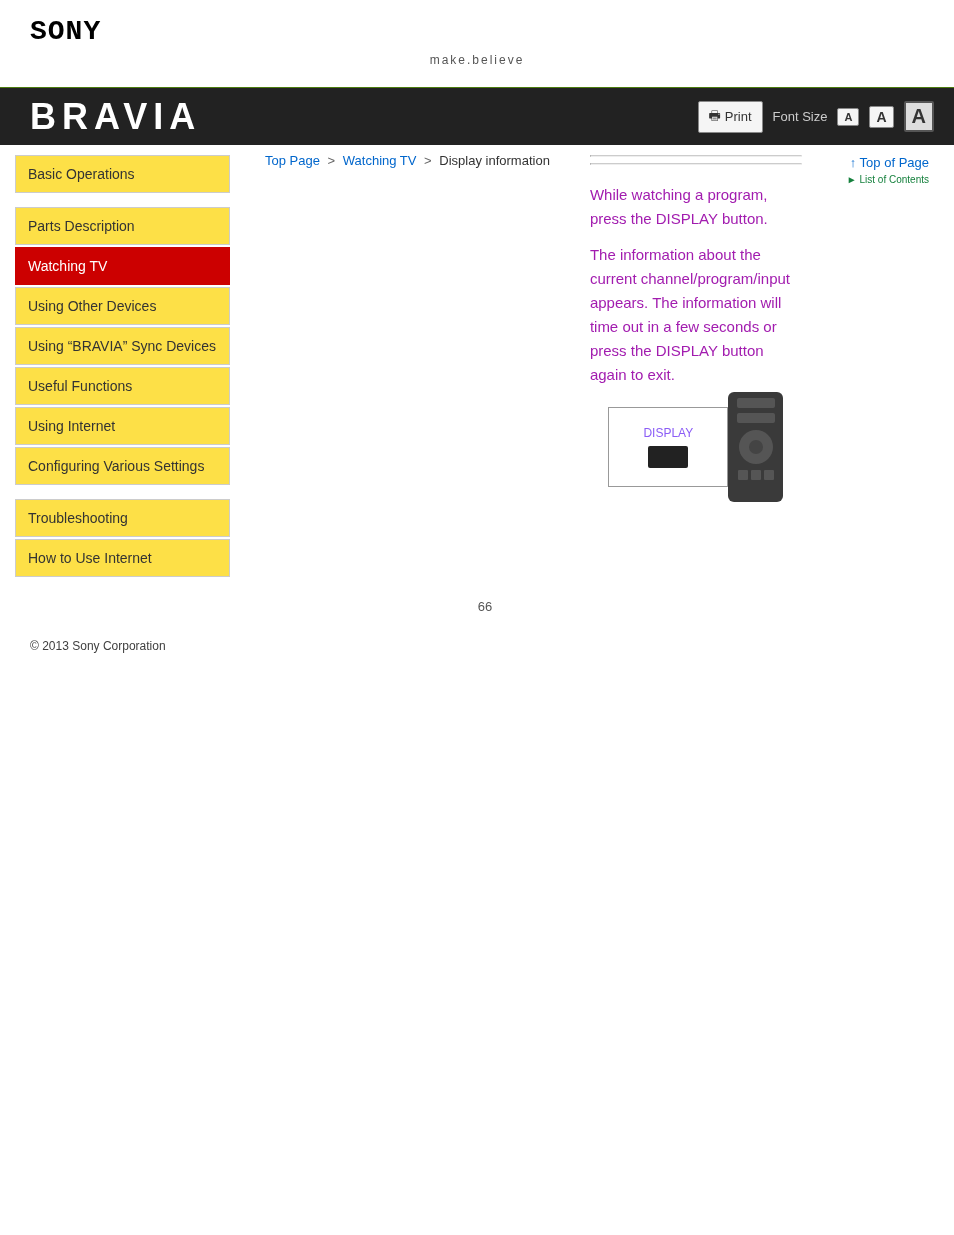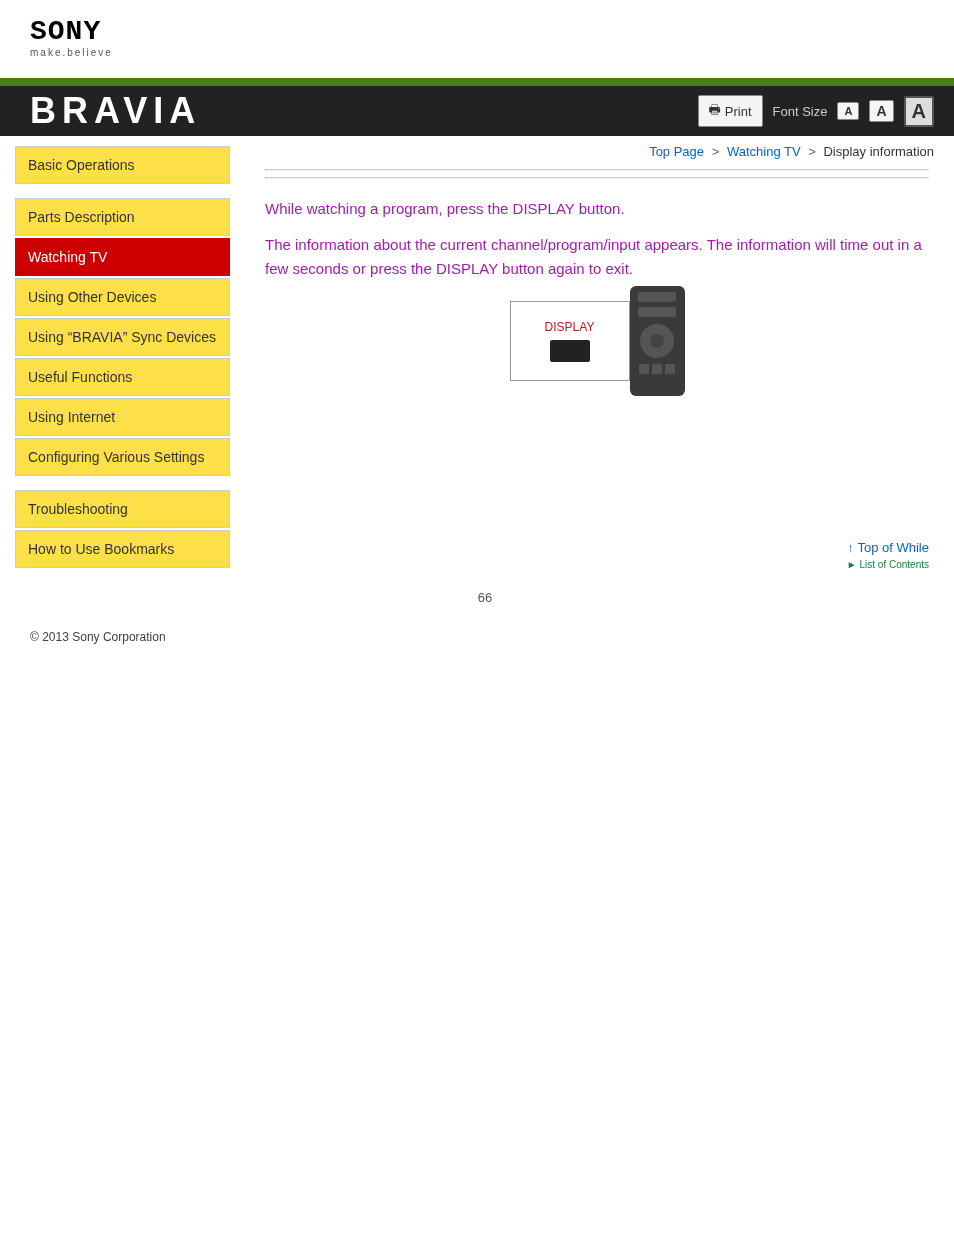--- a/index.html
+++ b/index.html
@@ -19,36 +19,37 @@
     .sony-logo {
       font-size: 28px;
       font-weight: 900;
       letter-spacing: 1px;
       color: #000;
       font-family: Liberation Mono, monospace;
       line-height: 1;
     }
 
     .sony-tagline {
-      font-size: 10px;
+      font-size: 12px;
       color: #555;
       letter-spacing: 2px;
-      margin-top: 1px;
+      margin-top: 7px;
+      text-align: center;
     }
 
     
     .bravia-header {
       background: #222;
       margin: 10px 0 0 0;
       padding: 0;
       display: flex;
       align-items: center;
       justify-content: space-between;
       height: 58px;
-      border-top: 8px solid #4d7c0f;
+      border-top: 1px solid #4d7c0f;
     }
 
     .bravia-title {
       color: #fff;
       font-size: 36px;
       font-weight: 900;
       letter-spacing: 6px;
       font-family: Arial Black, Arial, sans-serif;
       padding-left: 30px;
     }
@@ -198,21 +199,21 @@
       height: 80px;
       display: flex;
       flex-direction: column;
       align-items: center;
       justify-content: center;
       gap: 6px;
     }
 
     .display-label {
       font-size: 12px;
-      color: #b91c1c;
+      color: #8b5cf6;
       font-weight: normal;
     }
 
     .display-button-rect {
       width: 40px;
       height: 22px;
       background: #222;
       border-radius: 2px;
     }
 
@@ -308,21 +309,21 @@
 
     
     .watching-link {
       color: #0066cc;
     }
 
     
     .right-area {
       flex: 1;
       display: flex;
-      flex-direction: column;
+      flex-direction: row;
     }
   </style>
 </head>
 <body>
 
 <div class="logo-area">
   <div class="sony-logo">SONY</div>
   <div class="sony-tagline">make.believe</div>
 </div>
 
@@ -350,21 +351,21 @@
     <a class="sidebar-item active">Watching TV</a>
     <a class="sidebar-item">Using Other Devices</a>
     <a class="sidebar-item">Using “BRAVIA” Sync Devices</a>
     <a class="sidebar-item">Useful Functions</a>
     <a class="sidebar-item">Using Internet</a>
     <a class="sidebar-item">Configuring Various Settings</a>
 
     <div class="sidebar-section-gap"></div>
 
     <a class="sidebar-item">Troubleshooting</a>
-    <a class="sidebar-item">How to Use Bookmarks</a>
+    <a class="sidebar-item">How to Use Internet</a>
 
   </div>
 
   <div class="right-area">
 
     <div class="breadcrumb-area">
       <a class="breadcrumb-link">Top Page</a>
       <span class="breadcrumb-sep">&gt;</span>
       <a class="breadcrumb-link watching-link">Watching TV</a>
       <span class="breadcrumb-sep">&gt;</span>
@@ -398,21 +399,21 @@
               <div class="remote-small-btn"></div>
               <div class="remote-small-btn"></div>
             </div>
           </div>
         </div>
       </div>
 
     </div>
 
     <div class="footer-links">
-      <a class="top-of-page-link">↑ Top of While</a>
+      <a class="top-of-page-link">↑ Top of Page</a>
       <a class="list-of-contents-link">► List of Contents</a>
     </div>
 
   </div>
 </div>
 
 <div class="page-number">66</div>
 
 <div class="bottom-footer">
   <span>© 2013 Sony Corporation</span>

